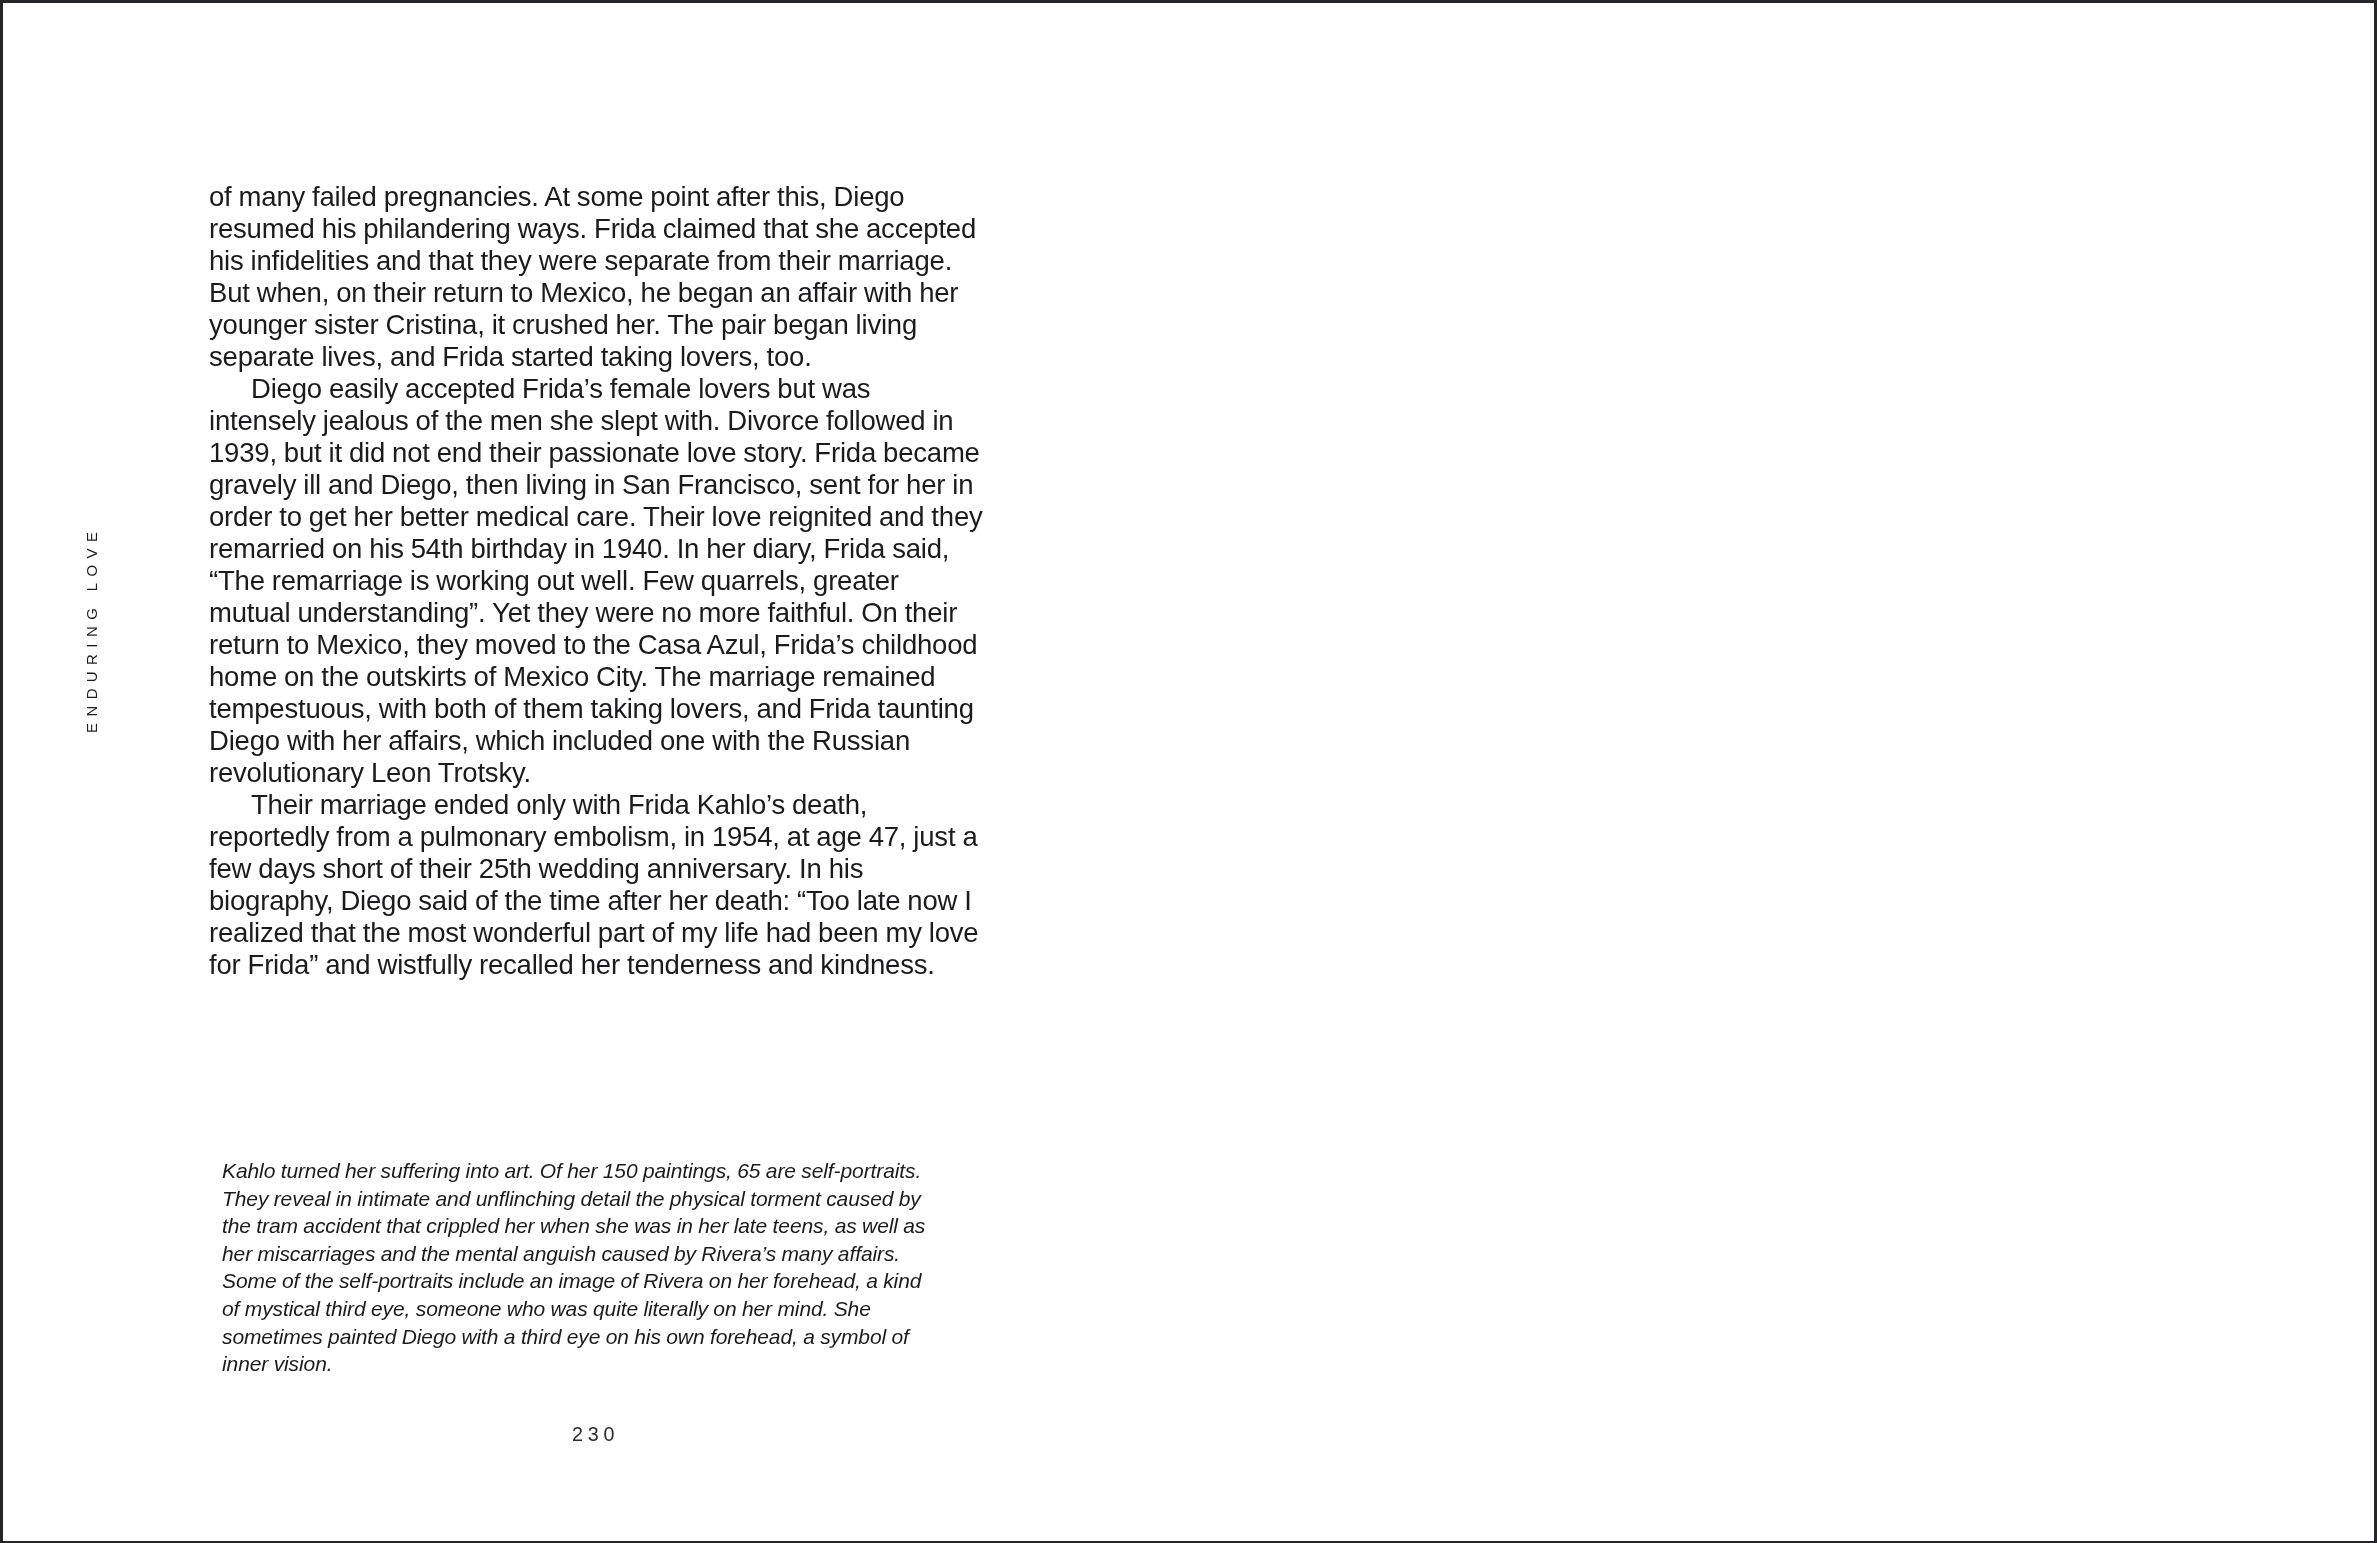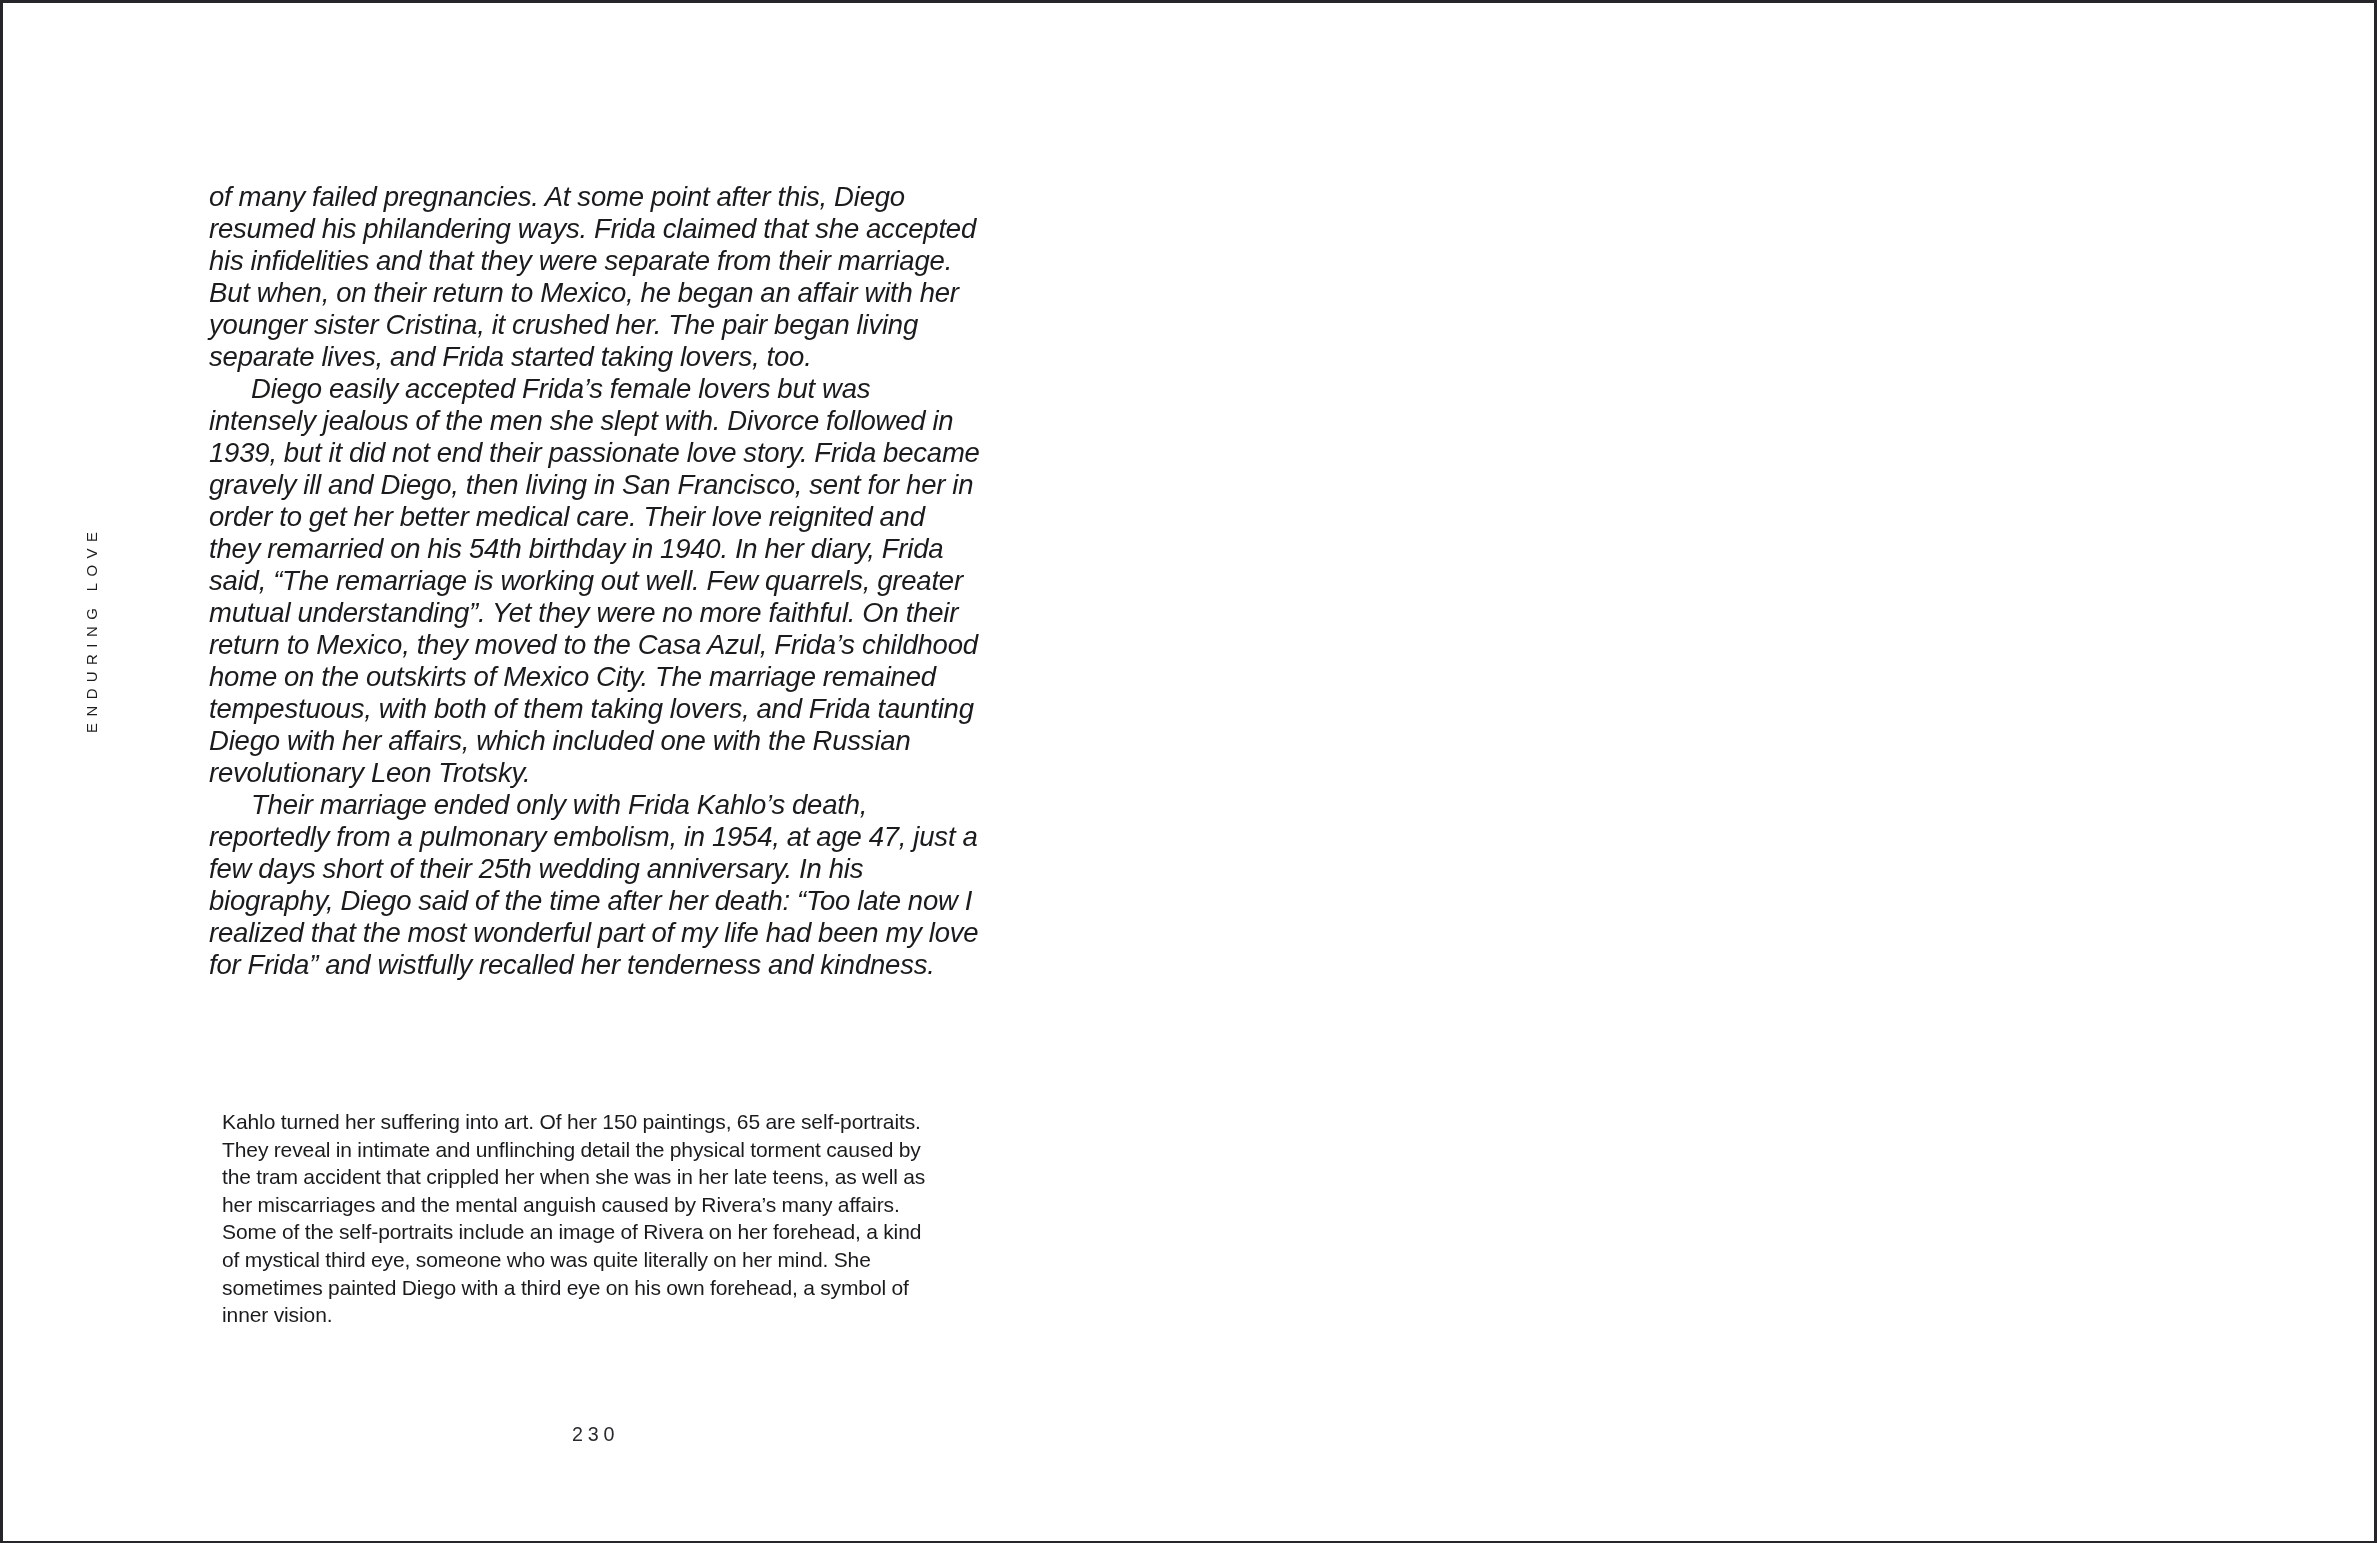--- a/index.html
+++ b/index.html
@@ -61,21 +61,20 @@
     width: 774px;
   }
   .body-para {
     font-family: "Liberation Sans", sans-serif;
     font-size: 27.5px;
     line-height: 32px;
     color: #1b1b1d;
     text-align: left;
     letter-spacing: -0.2px;
     word-spacing: -0.4px;
-    font-style: italic;
   }
   .body-para + .body-para { text-indent: 42px; }
 
   
   #section-block {
     position: absolute;
     left: 206px;
     top: 993px;
     width: 774px;
     text-align: center;
@@ -98,22 +97,23 @@
     margin-top: 13.6px;
     height: 30px;
     width: 100%;
   }
   #divider svg { display: block; width: 100%; height: 30px; }
 
   
   #sidebar-column {
     position: absolute;
     left: 219px;
-    top: 1105px;
+    top: 1154px;
     width: 720px;
+    font-style: italic;
   }
   #sidebar-para {
     font-family: "Liberation Sans", sans-serif;
     font-size: 21px;
     line-height: 27.6px;
     color: #1b1b1d;
     letter-spacing: -0.1px;
     word-spacing: -0.3px;
   }
 

